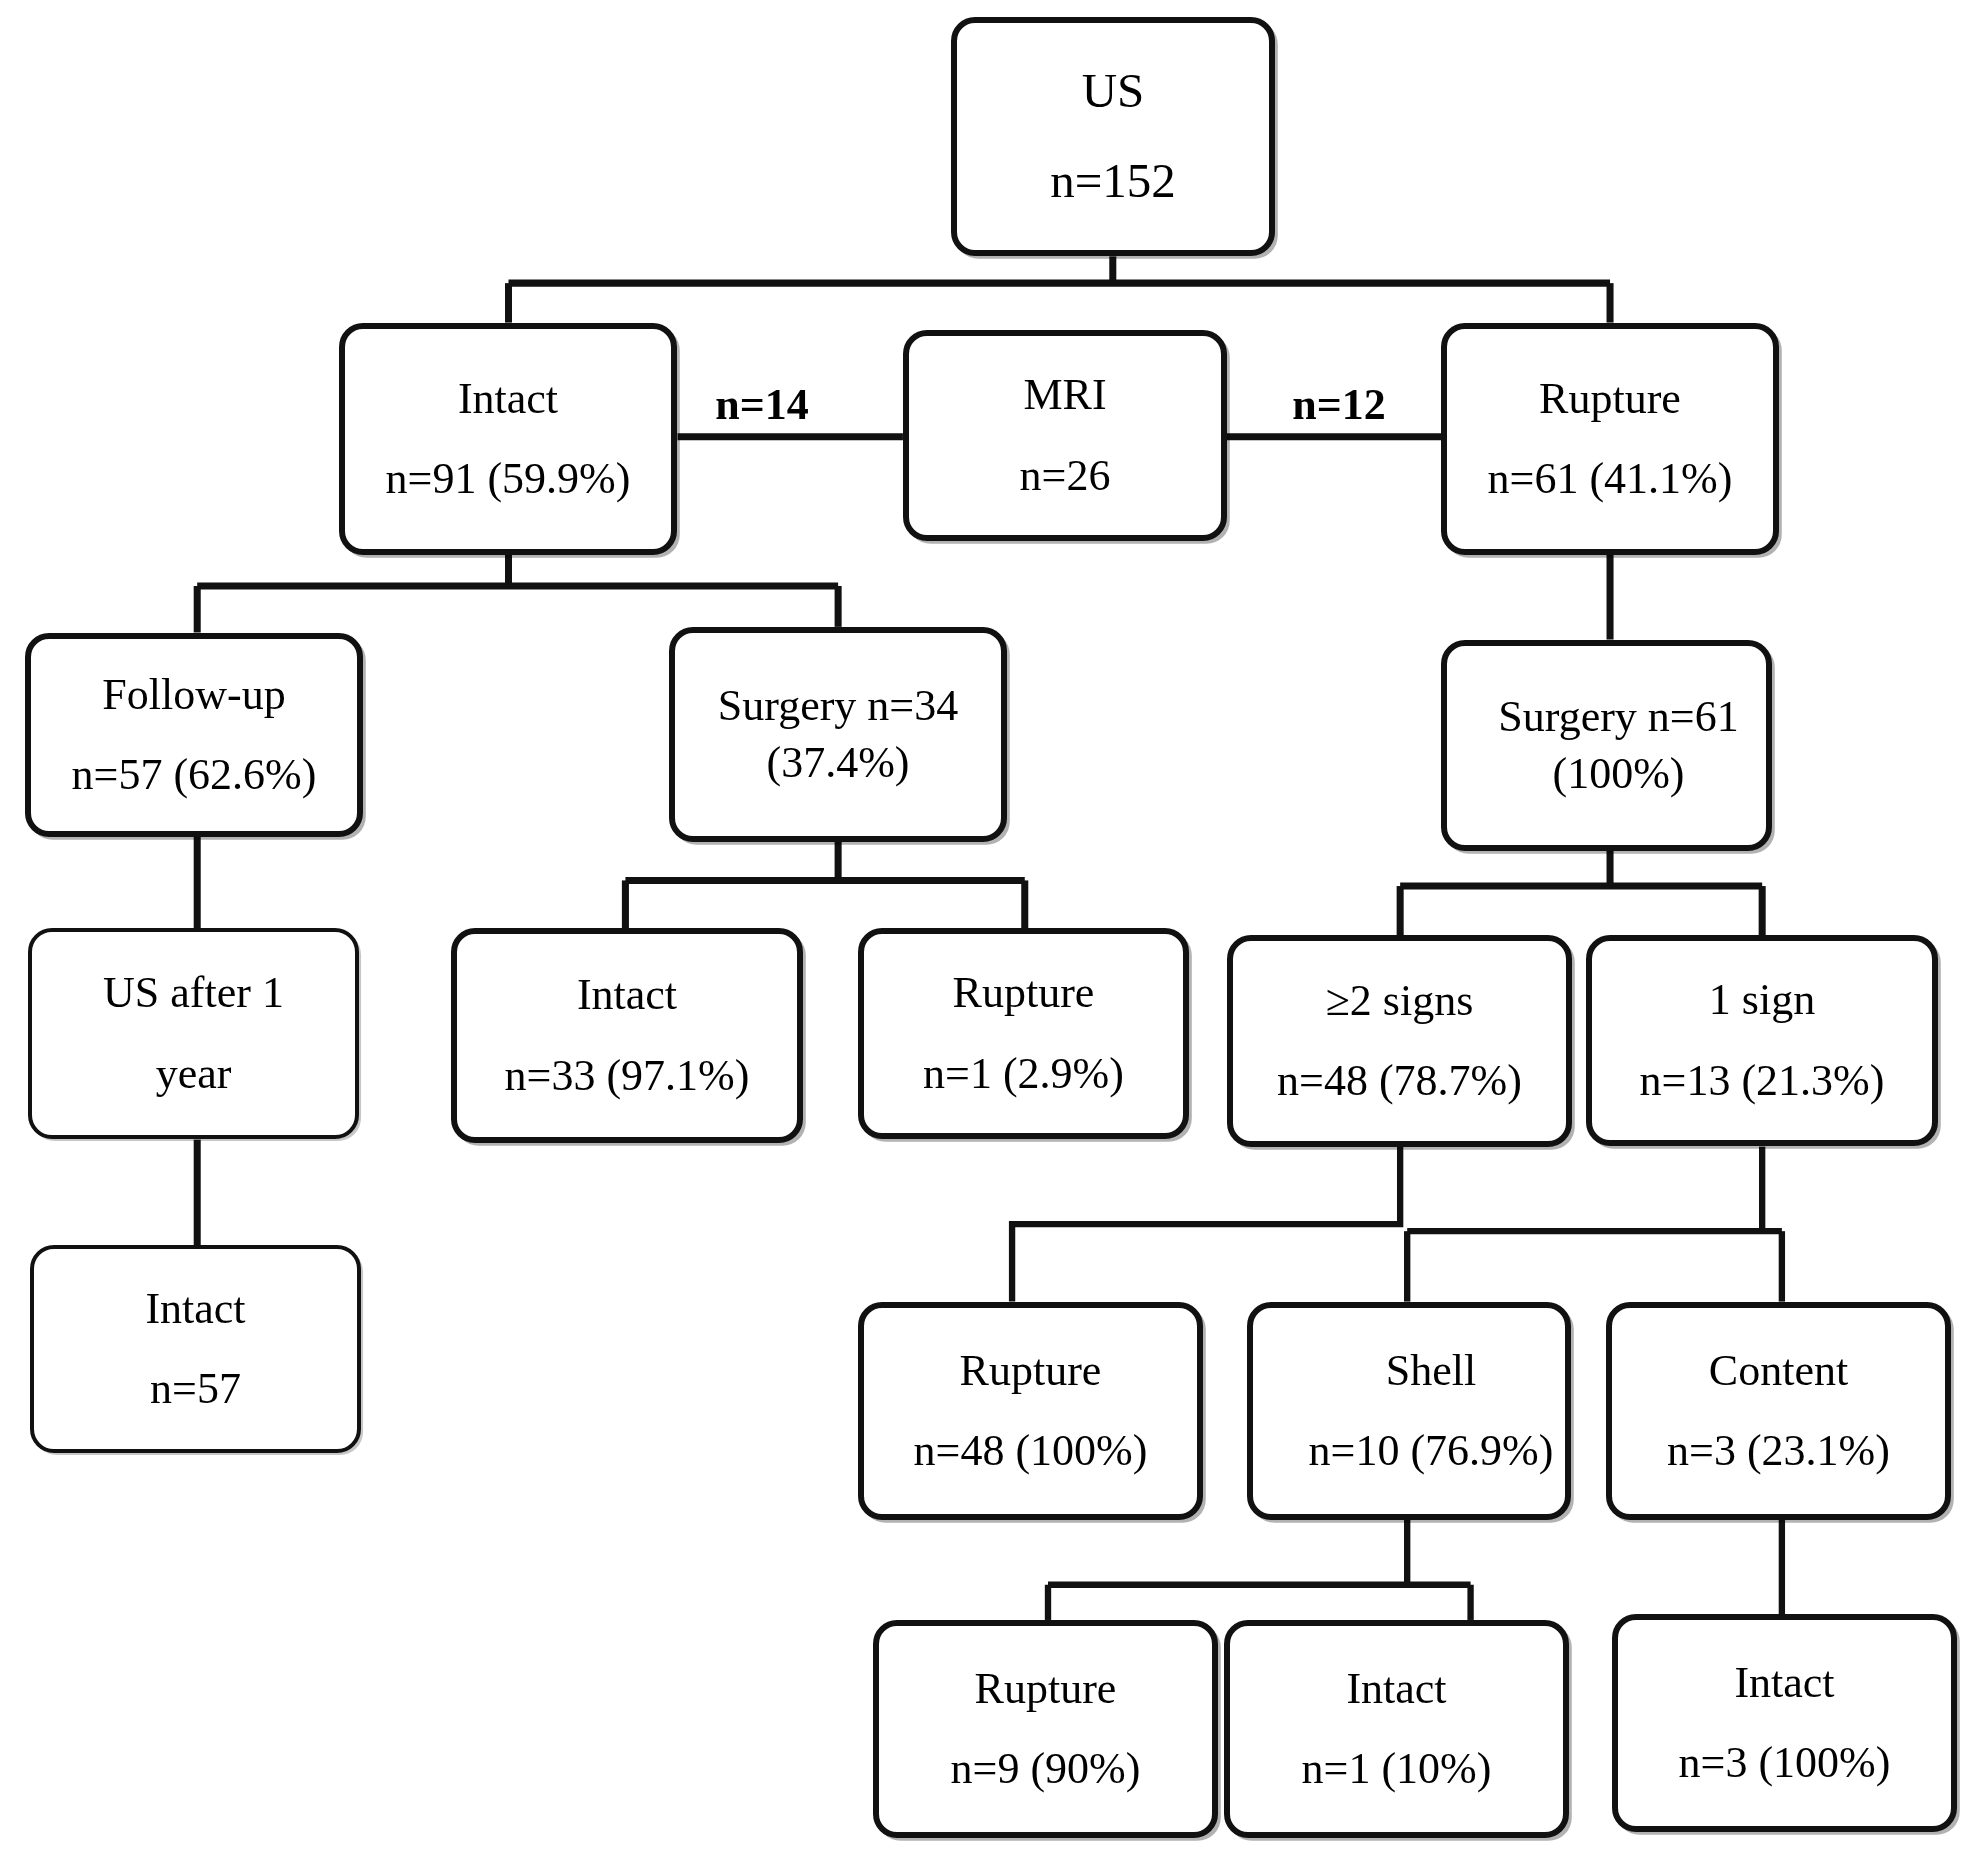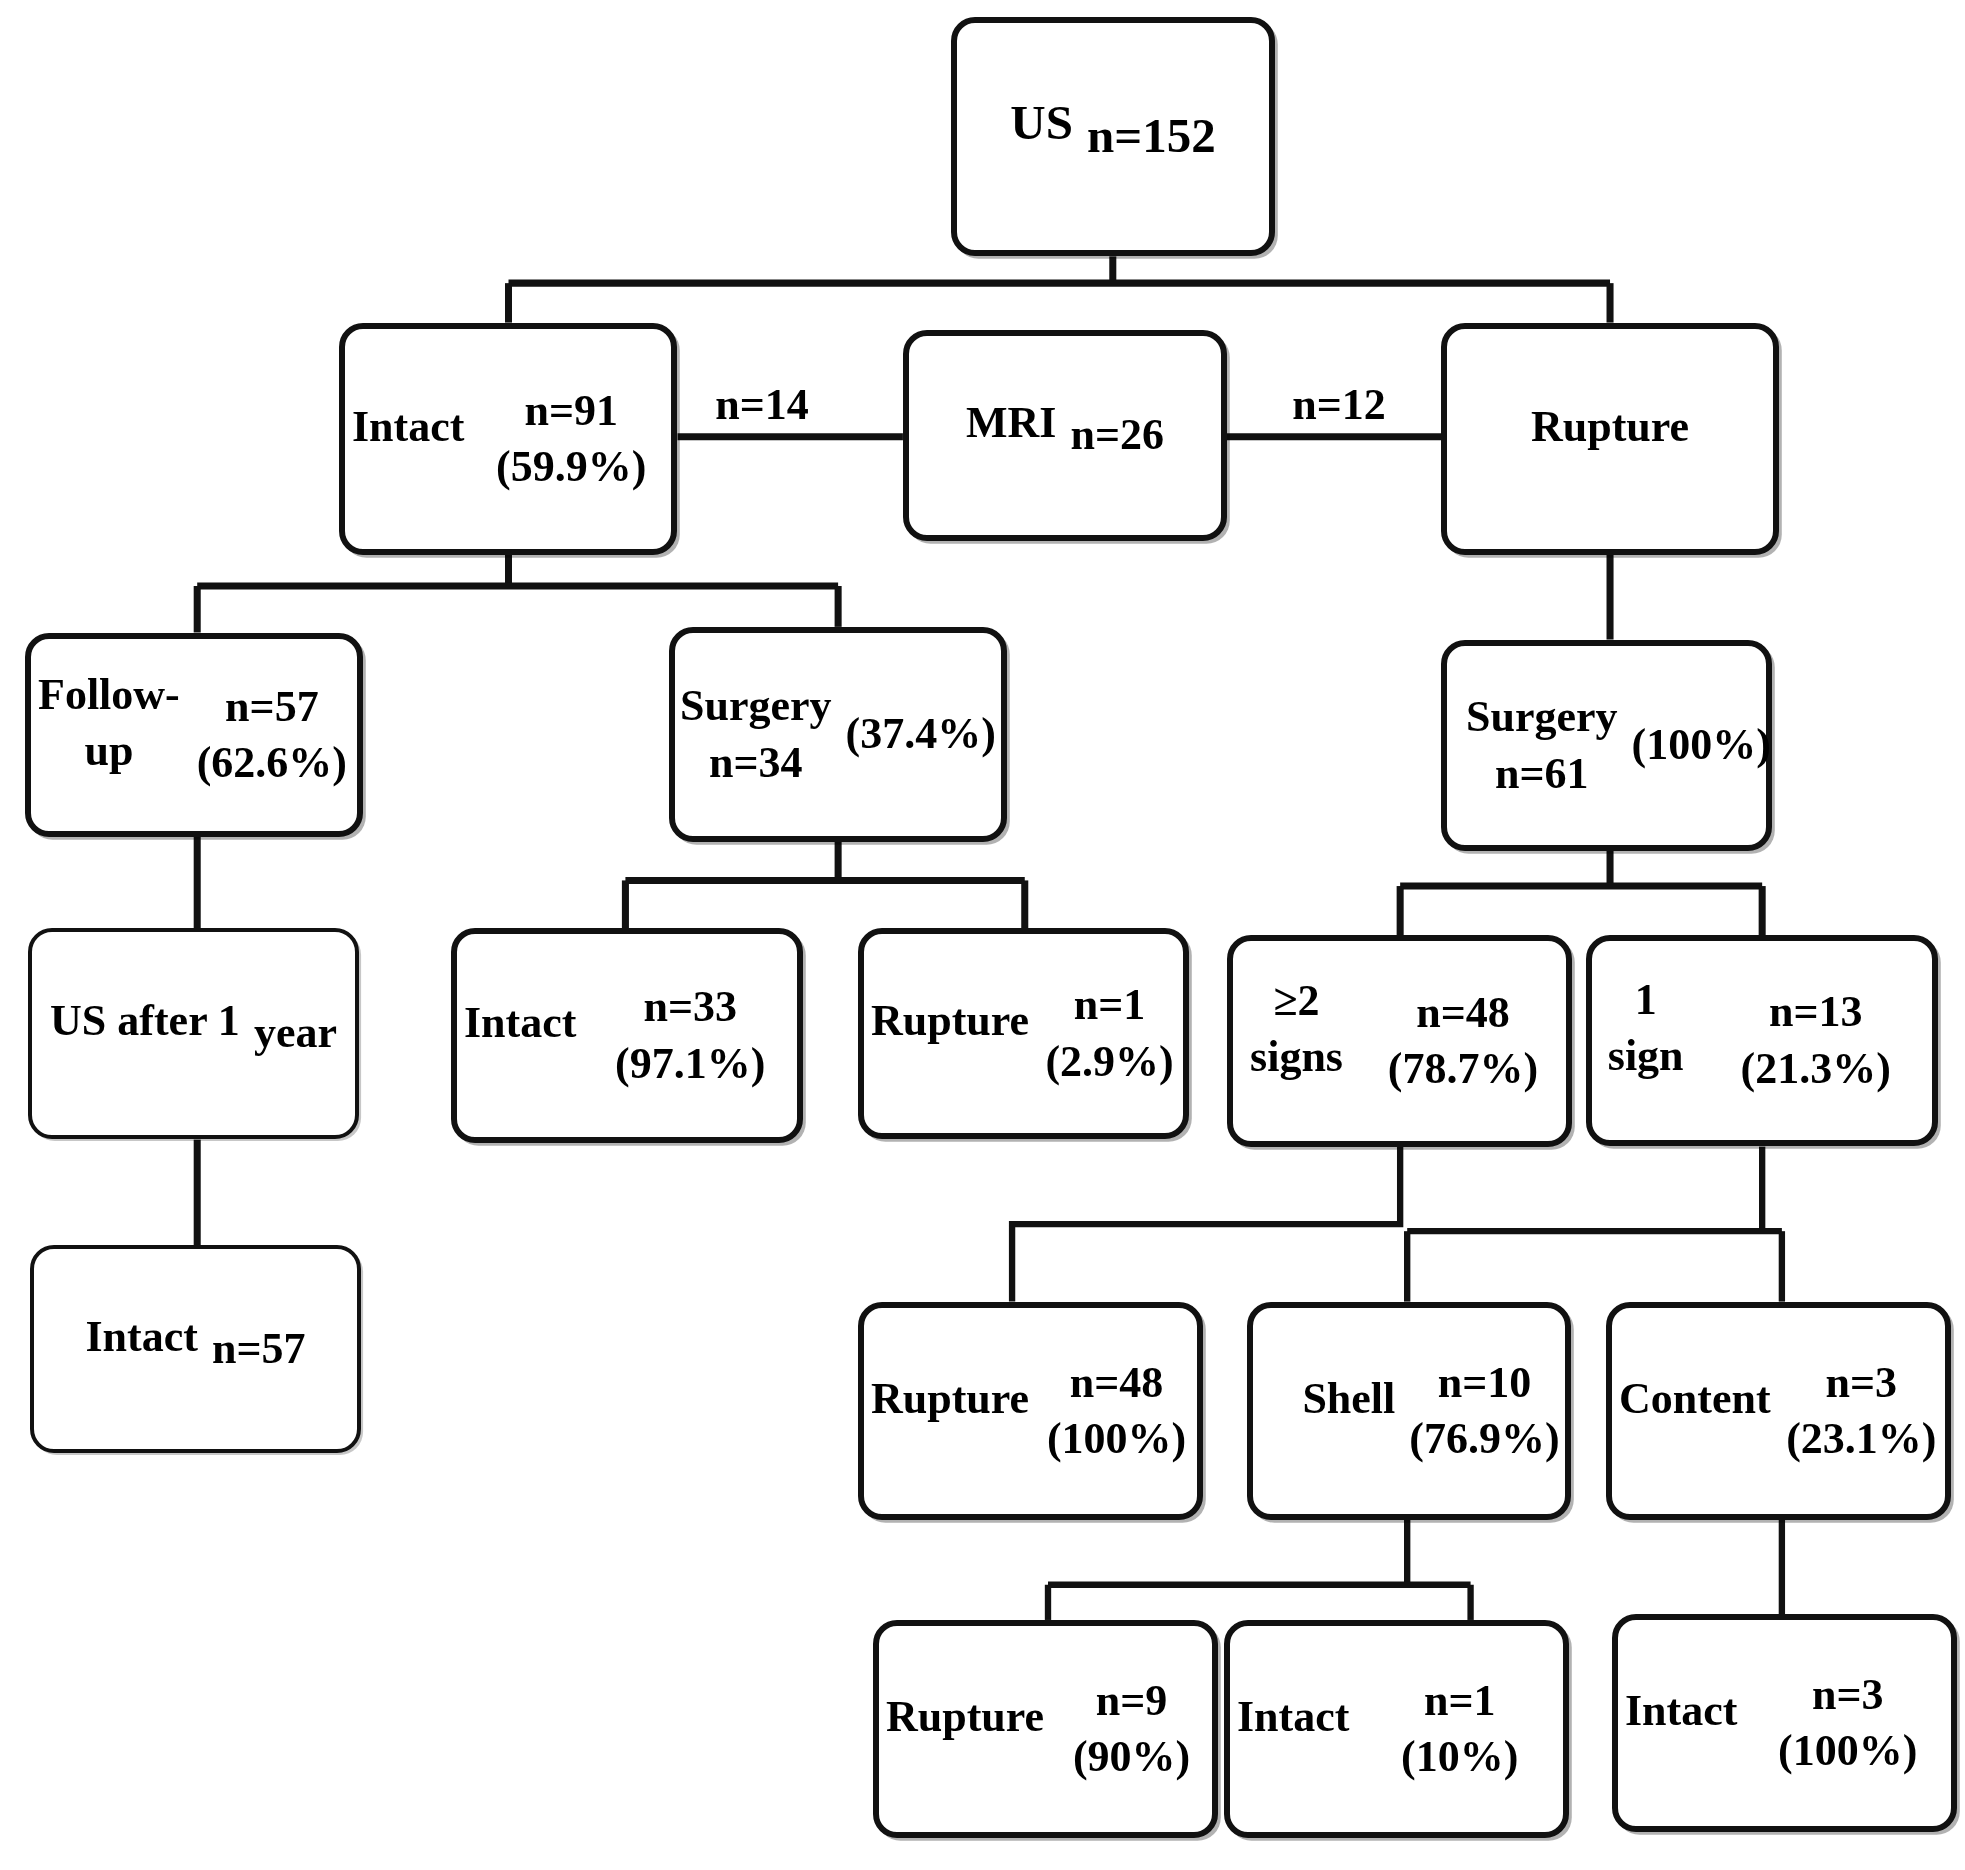--- a/index.html
+++ b/index.html
@@ -25,26 +25,26 @@
     height: 1870px;
     pointer-events: none;
   }
   .node {
     position: absolute;
     box-sizing: border-box;
     background: #ffffff;
     border: 6.3px solid #111111;
     border-radius: 24px;
     display: flex;
-    flex-direction: row;
+    flex-direction: column;
     align-items: center;
     justify-content: center;
     text-align: center;
     color: #000000;
-    font-weight: 700;
+    font-weight: 400;
     line-height: 1.28;
     z-index: 3;
     box-shadow: 3.5px 3.5px 0 -0.7px rgba(0,0,0,0.30);
   }
   .node.thin {
     border-width: 4.2px;
     box-shadow: 2.8px 2.8px 0 -0.7px rgba(0,0,0,0.22);
   }
   .node .ln {
     display: block;
@@ -125,20 +125,21 @@
     <span class="ln">n=91 (59.9%)</span>
   </div>
 
   <div class="node" style="left:903px; top:330px; width:324px; height:211px; font-size:44px;">
     <span class="ln ln1">MRI</span>
     <span class="ln">n=26</span>
   </div>
 
   <div class="node" style="left:1441px; top:323px; width:338px; height:232px; font-size:44px;">
     <span class="ln ln1">Rupture</span>
+    <span class="ln">n=61 (41.1%)</span>
   </div>
 
   <div class="node" style="left:25px; top:633px; width:338px; height:204px; font-size:44px;">
     <span class="ln ln1">Follow-up</span>
     <span class="ln">n=57 (62.6%)</span>
   </div>
 
   <div class="node" style="left:669px; top:627px; width:338px; height:215px; font-size:44px;">
     <span class="ln">Surgery n=34</span>
     <span class="ln">(37.4%)</span>

